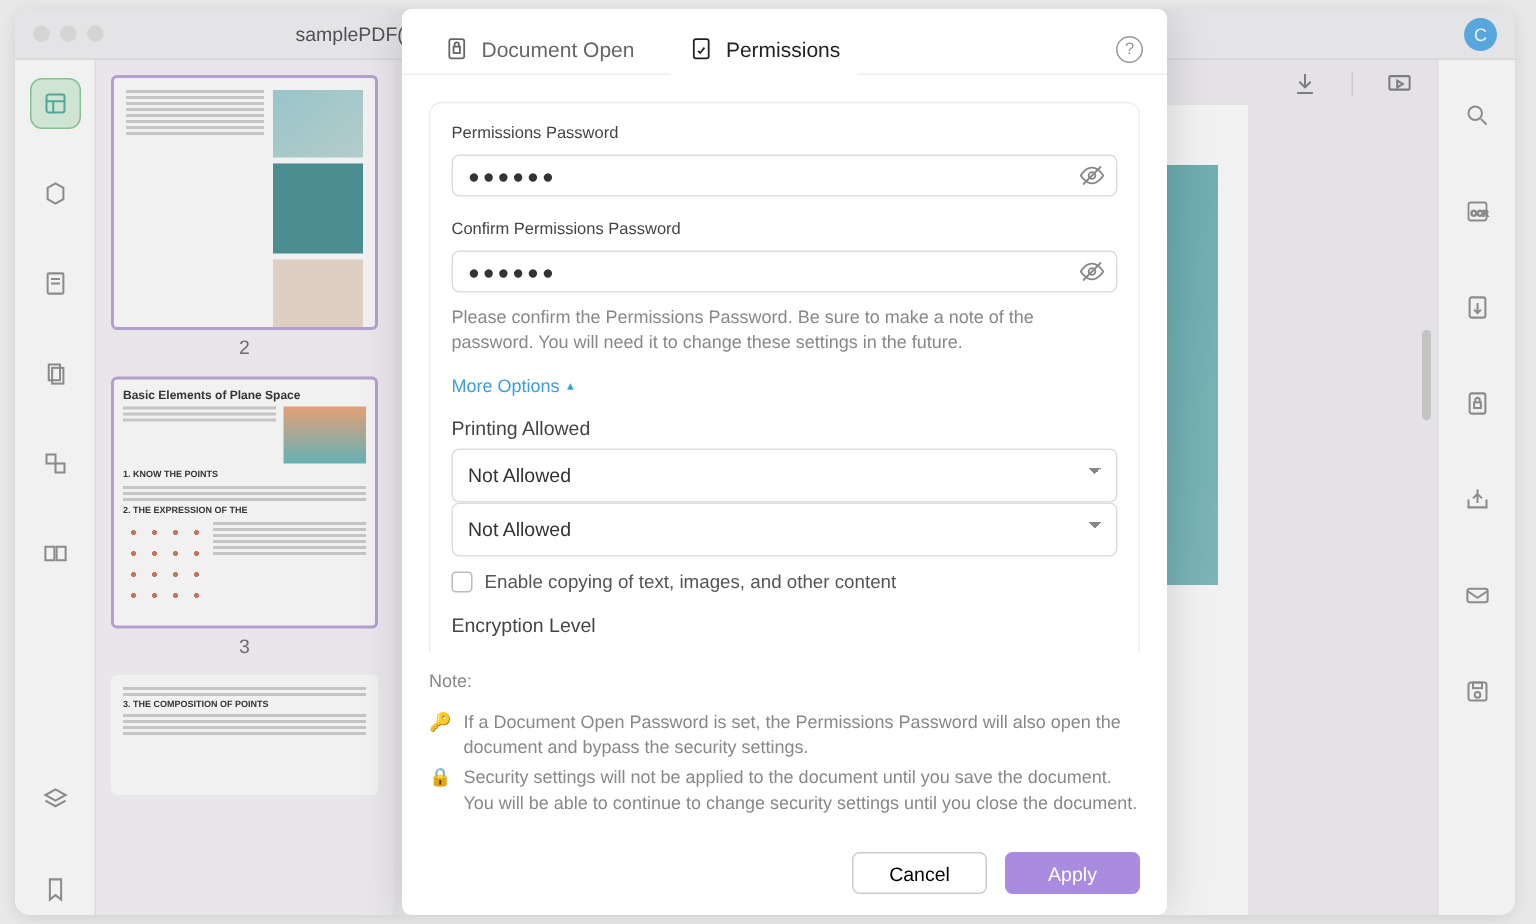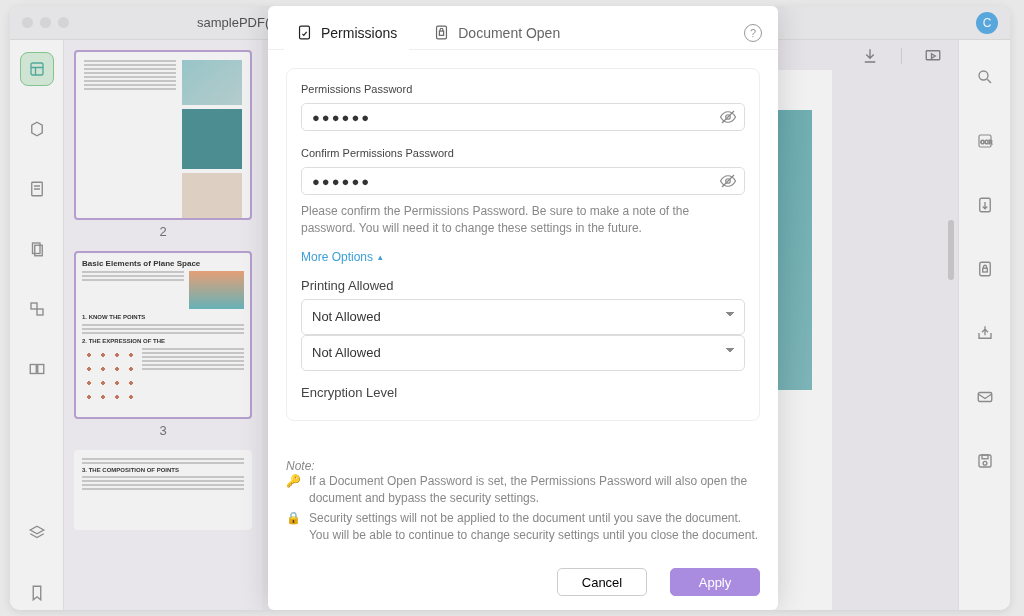--- a/index.html
+++ b/index.html
@@ -158,25 +158,25 @@
       background:#fff; padding:0 10px; font-size:13px; color:#333;
       appearance:none;
       background-image: linear-gradient(45deg, transparent 50%, #888 50%), linear-gradient(-45deg, transparent 50%, #888 50%);
       background-position: calc(100% - 14px) 12px, calc(100% - 10px) 12px;
       background-size: 4px 4px;
       background-repeat:no-repeat;
     }
     .check-row { display:flex; align-items:center; gap:8px; margin-top:10px; font-size:12.5px; color:#555; }
     .checkbox { width:14px; height:14px; border:1.3px solid #bbb; border-radius:3px; }
     .notes { padding: 12px 18px; font-size:12px; color:#888; }
-    .notes-title { margin-bottom:0;font-style:italic; }
+    .notes-title { margin-bottom:12px; }
     .note-row { display:flex; gap:8px; margin-bottom:4px; line-height:1.4; }
     .note-icon { flex-shrink:0; font-size:12px; }
     .footer {
-      display:flex; justify-content:flex-end; gap:23px;
+      display:flex; justify-content:flex-end; gap:12px;
       padding: 8px 18px 14px;
     }
     .btn { width:90px; height:28px; border-radius:5px; font-size:13px; border:1px solid #ccc; background:#fff; cursor:pointer; }
     .btn.primary { background:#a98be0; border-color:#a98be0; color:#fff; }
     svg { width:18px; height:18px; }
   </style>
 </head>
 <body>
 
 <div class="window">
@@ -371,34 +371,34 @@
             <rect x="8" y="4" width="8" height="5"></rect>
             <circle cx="12" cy="15" r="2.5"></circle>
           </svg>
         </div>
     </div>
   </div>
 
   <div class="modal-backdrop"></div>
   <div class="modal">
     <div class="modal-tabs">
-      <div class="tab active">
-        <svg viewBox="0 0 24 24" fill="none" stroke="currentColor" stroke-width="1.7" style="width:17px;height:17px">
-            <rect x="5" y="3" width="14" height="18" rx="2"></rect>
-            <path d="M9 14l2 2 4-5"></path>
-          </svg>
-        <span>Permissions</span>
-      </div>
       <div class="tab">
         <svg viewBox="0 0 24 24" fill="none" stroke="currentColor" stroke-width="1.7" style="width:17px;height:17px">
             <rect x="5" y="3" width="14" height="18" rx="2"></rect>
             <rect x="9" y="10" width="6" height="6"></rect>
             <path d="M10 10V8a2 2 0 014 0v2"></path>
           </svg>
         <span>Document Open</span>
+      </div>
+      <div class="tab active">
+        <svg viewBox="0 0 24 24" fill="none" stroke="currentColor" stroke-width="1.7" style="width:17px;height:17px">
+            <rect x="5" y="3" width="14" height="18" rx="2"></rect>
+            <path d="M9 14l2 2 4-5"></path>
+          </svg>
+        <span>Permissions</span>
       </div>
       <div class="help-icon">?</div>
     </div>
 
     <div class="modal-body">
       <div class="section">
         <div class="label">Permissions Password</div>
         <div class="input-wrap">
           <input class="input" readonly="" value="●●●●●●" style="">
           <span class="eye-toggle">
@@ -426,20 +426,24 @@
 
         <div class="sel-label">Printing Allowed</div>
         <select class="select">
           <option>Not Allowed</option>
         </select>
 
         <select class="select">
           <option>Not Allowed</option>
         </select>
 
+        <div class="check-row">
+          <div class="checkbox"></div>
+          <span>Enable copying of text, images, and other content</span>
+        </div>
 
         <div class="sel-label">Encryption Level</div>
         
       </div>
     </div>
 
     <div class="notes">
       <div class="notes-title">Note:</div>
       <div class="note-row">
         <span class="note-icon">🔑</span>

